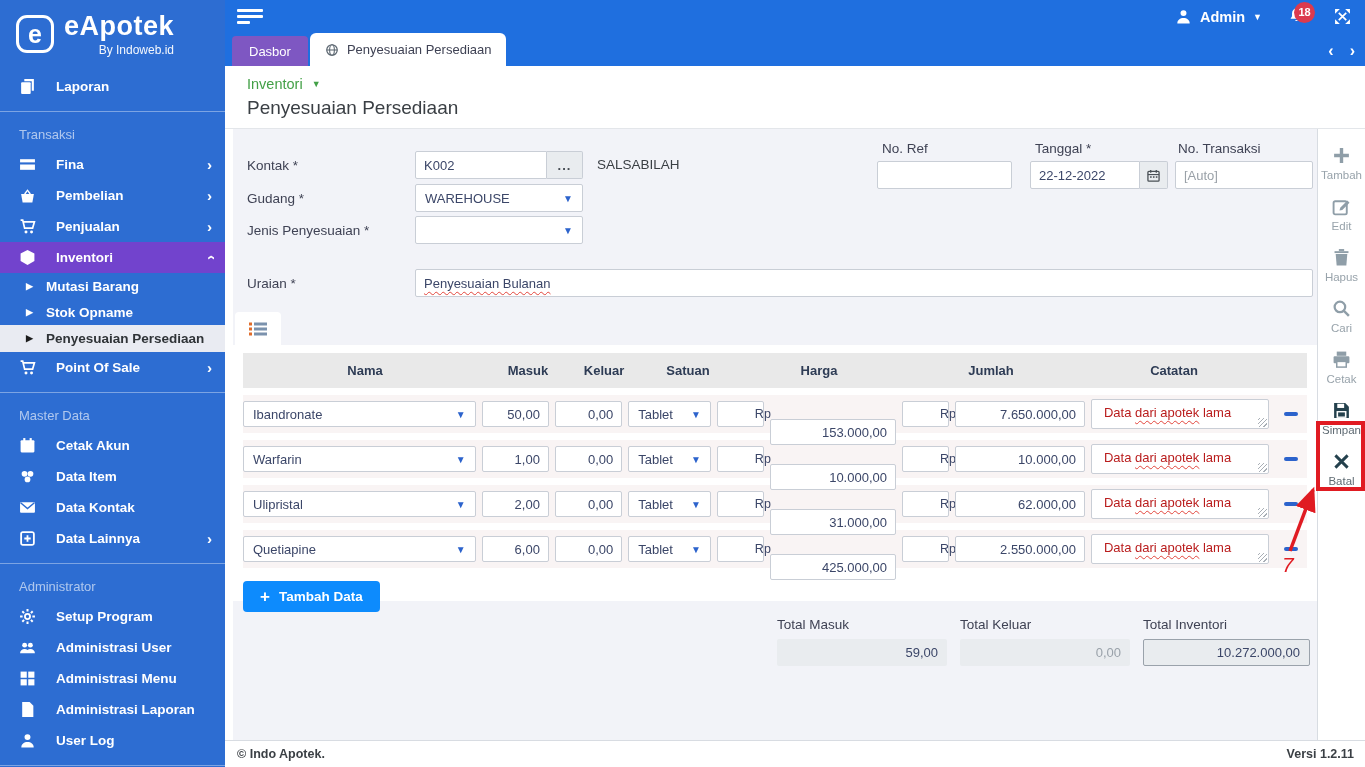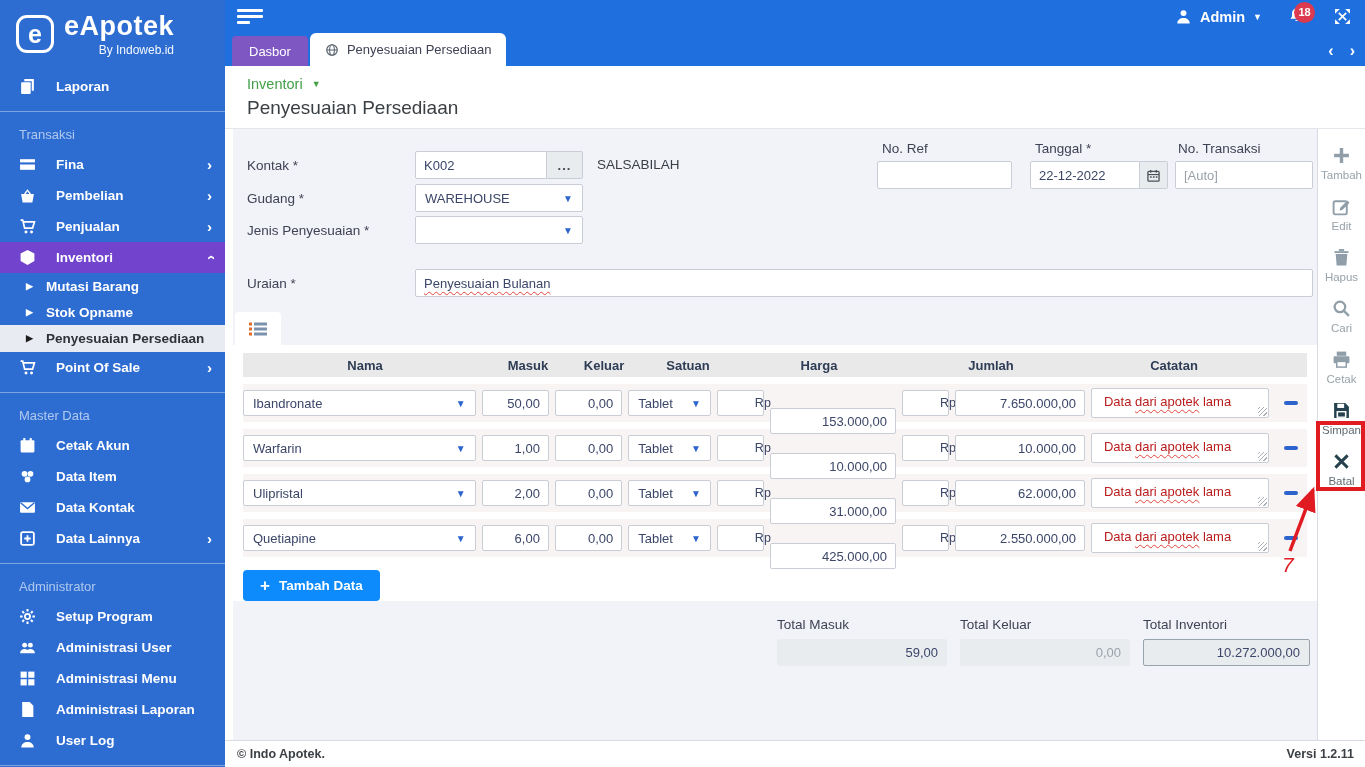--- a/index.html
+++ b/index.html
@@ -59,21 +59,21 @@
   .inp.rt { justify-content:flex-end; }
   .ph { color:#9aa1a8; }
   .sel { height:28px; background:#fff; border:1px solid #c9ced6; border-radius:2px; font-size:13px; color:#3b4668; padding:0 9px; display:flex; align-items:center; justify-content:space-between; cursor:pointer; }
   .sel .caret { color:#2c63cc; font-size:10px; }
   .grybtn { background:#e9ecef; border:1px solid #c9ced6; border-left:none; border-radius:0 2px 2px 0; display:flex; align-items:center; justify-content:center; cursor:pointer; color:#454b52; font-weight:bold; letter-spacing:1px; font-size:13px; }
   .wavy { text-decoration-line:underline; text-decoration-style:wavy; text-decoration-color:#e2453c; text-decoration-thickness:1px; text-underline-offset:3px; }
 
   
   .list-tab { position:absolute; left:2px; top:183px; width:46px; height:33px; background:#fff; border-radius:4px 4px 0 0; display:flex; align-items:center; justify-content:center; cursor:pointer; }
   .card { position:absolute; left:0; top:216px; width:1084px; height:256px; background:#fff; padding:8px 10px; }
-  .thead { display:flex; gap:6px; background:#e9e9e9; height:24px; align-items:center; font-weight:bold; font-size:13px; color:#2e3c55; }
+  .thead { display:flex; gap:6px; background:#e9e9e9; height:35px; align-items:center; font-weight:bold; font-size:13px; color:#2e3c55; }
   .th { text-align:center; }
   .trow { display:flex; gap:6px; background:#f9f4f4; align-items:center; height:38px; margin-top:7px; }
   .c-nama{width:244px;} .c-num{width:70px;} .c-sat{width:86px;} .c-rp{width:26px;flex:none;padding-left:45px;}
   .c-harga{width:132px;margin-top:36px;} .c-jumlah{width:136px;} .c-cat{width:186px;} .c-min{width:34px; display:flex; align-items:center; justify-content:center;}
   .h-harga{width:164px;} .h-jumlah{width:168px;text-align:center;}
   .cell-inp { height:26px; }
   .rp-box { height:26px; width:26px; background:#fff; border:1px solid #c9ced6; border-radius:2px; font-size:12.5px; color:#3b4668; display:flex; align-items:center; justify-content:center; }
   .note { position:relative; height:30px; background:#fff; border:1px solid #c9ced6; border-radius:2px; font-size:13px; color:#b91c1c; padding:5px 12px 0; overflow:hidden; }
   .resize-grip { position:absolute; right:1px; bottom:1px; width:9px; height:9px; background:repeating-linear-gradient(-45deg, transparent 0 2px, #a9afb6 2px 3px); }
   .minus-bar { width:14px; height:3.2px; background:#2c63cc; border-radius:2px; display:inline-block; cursor:pointer; }

